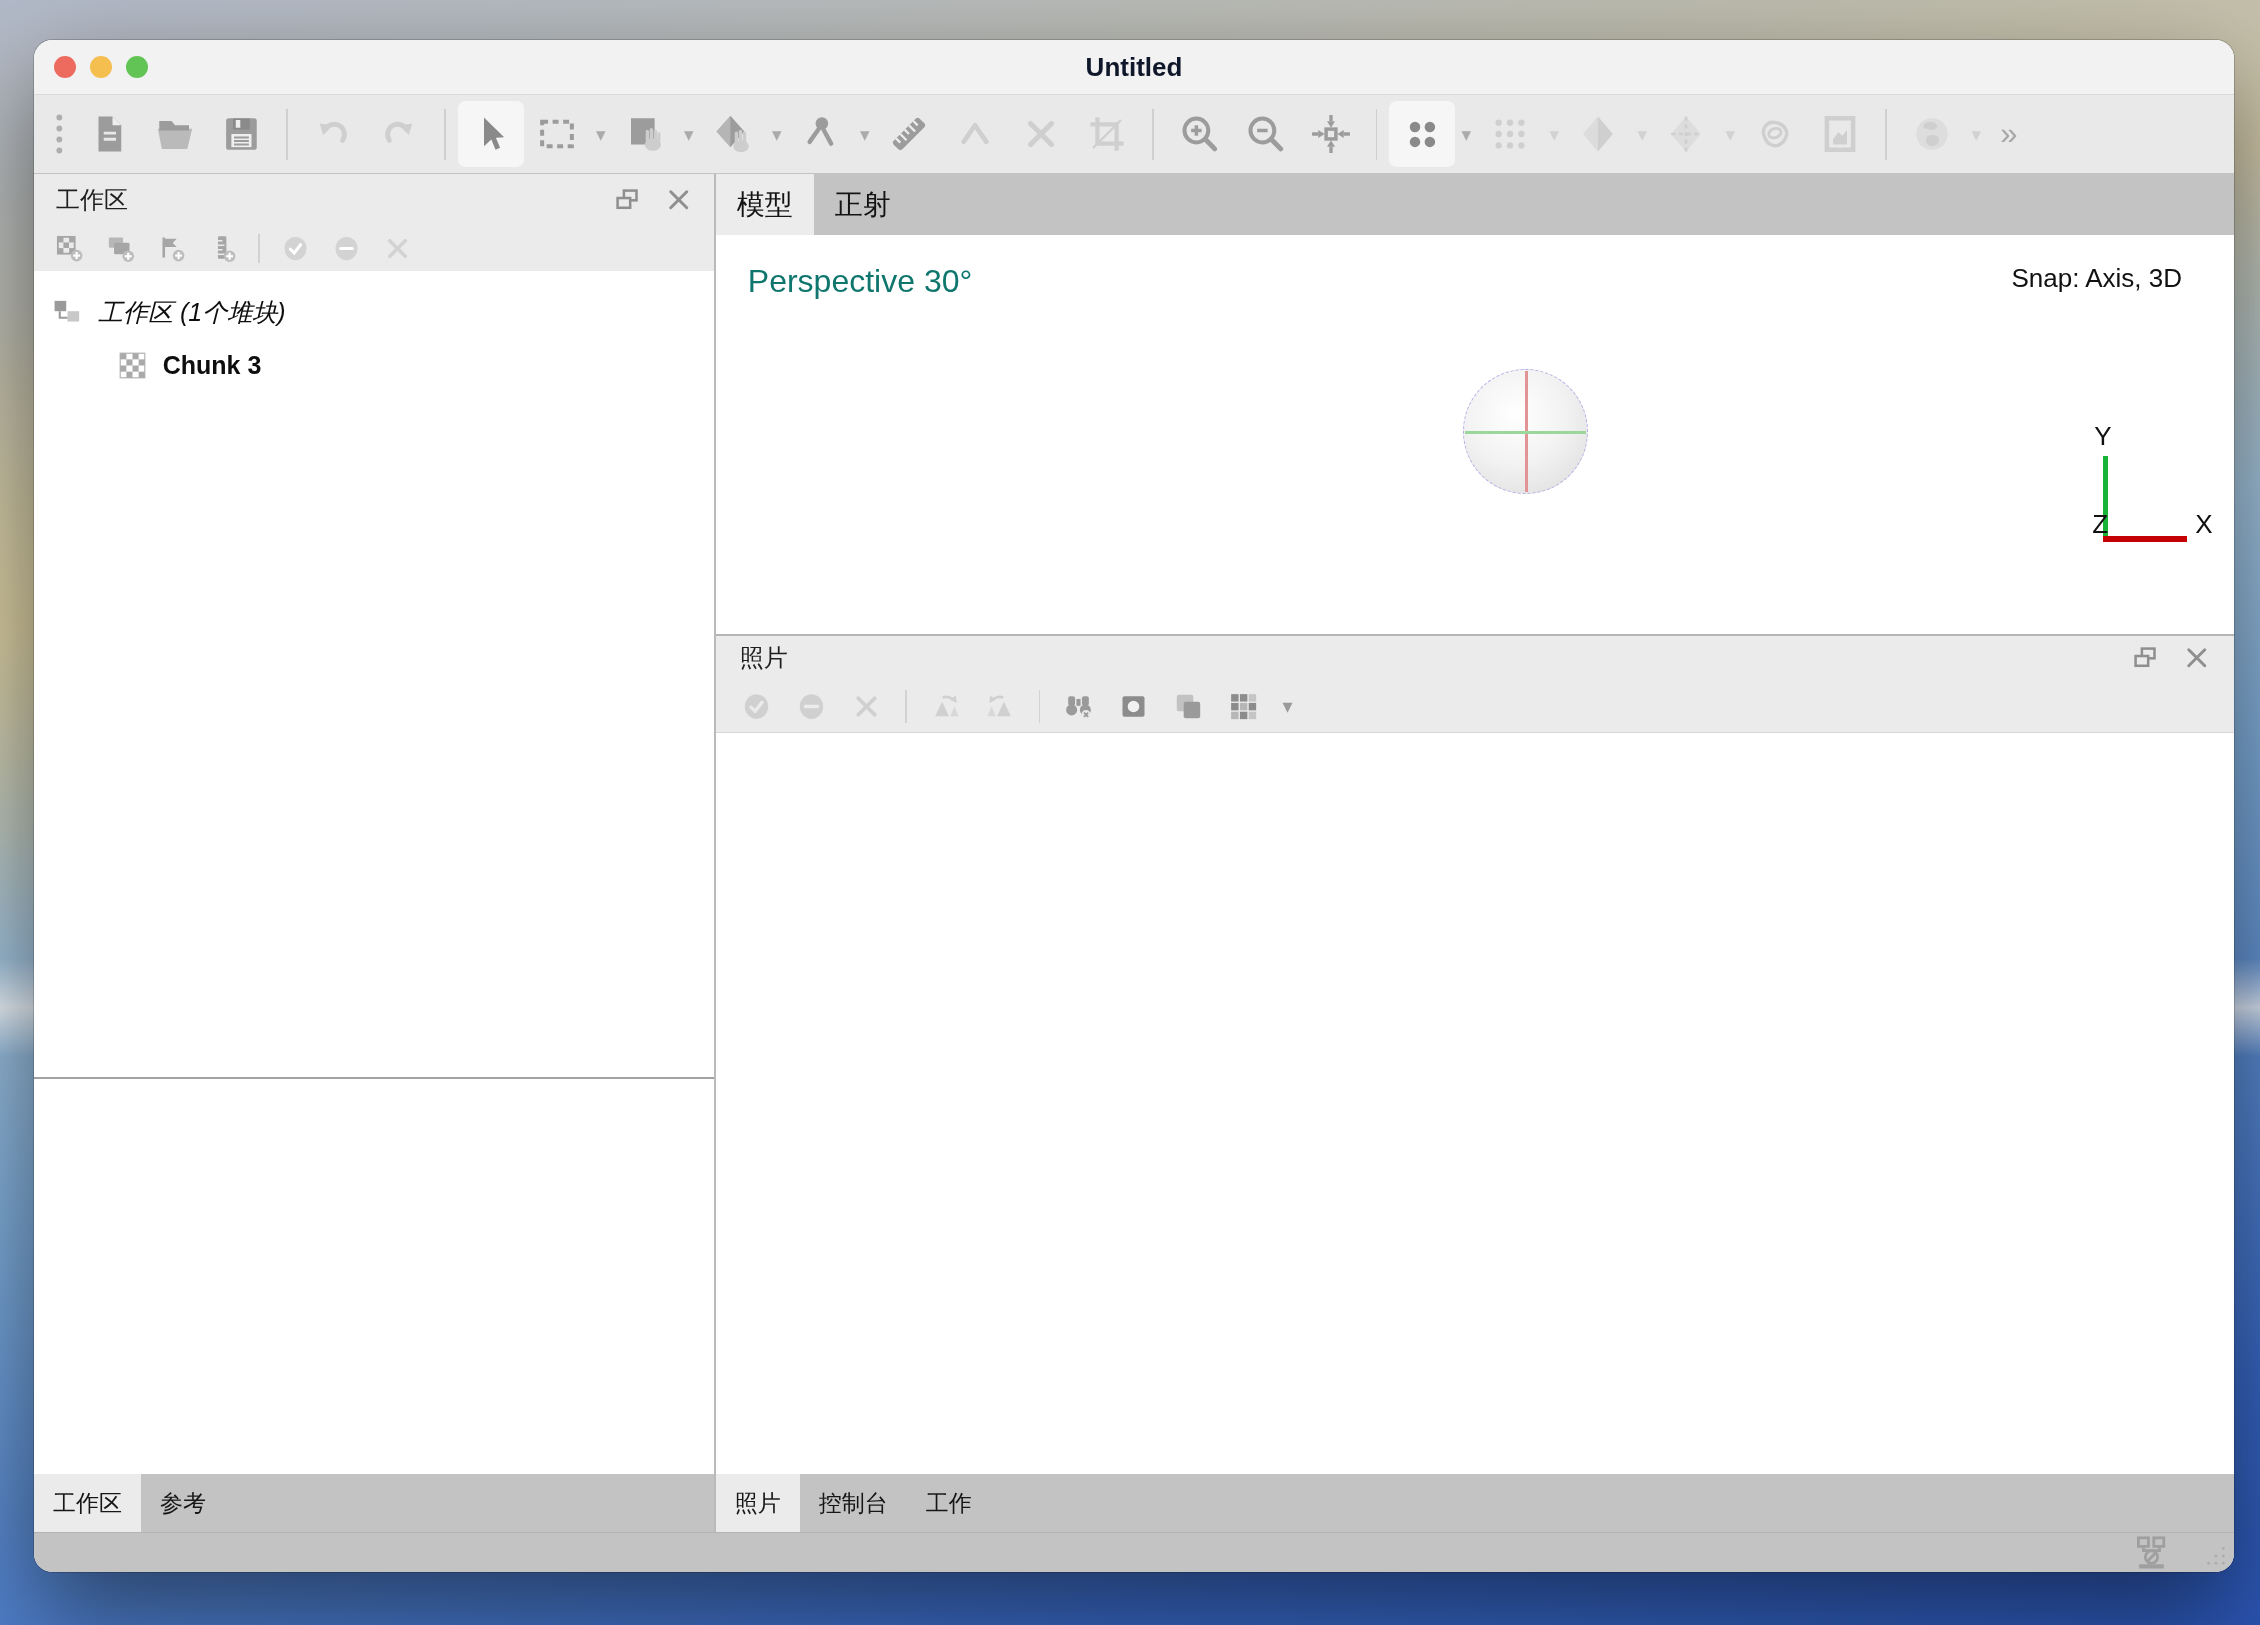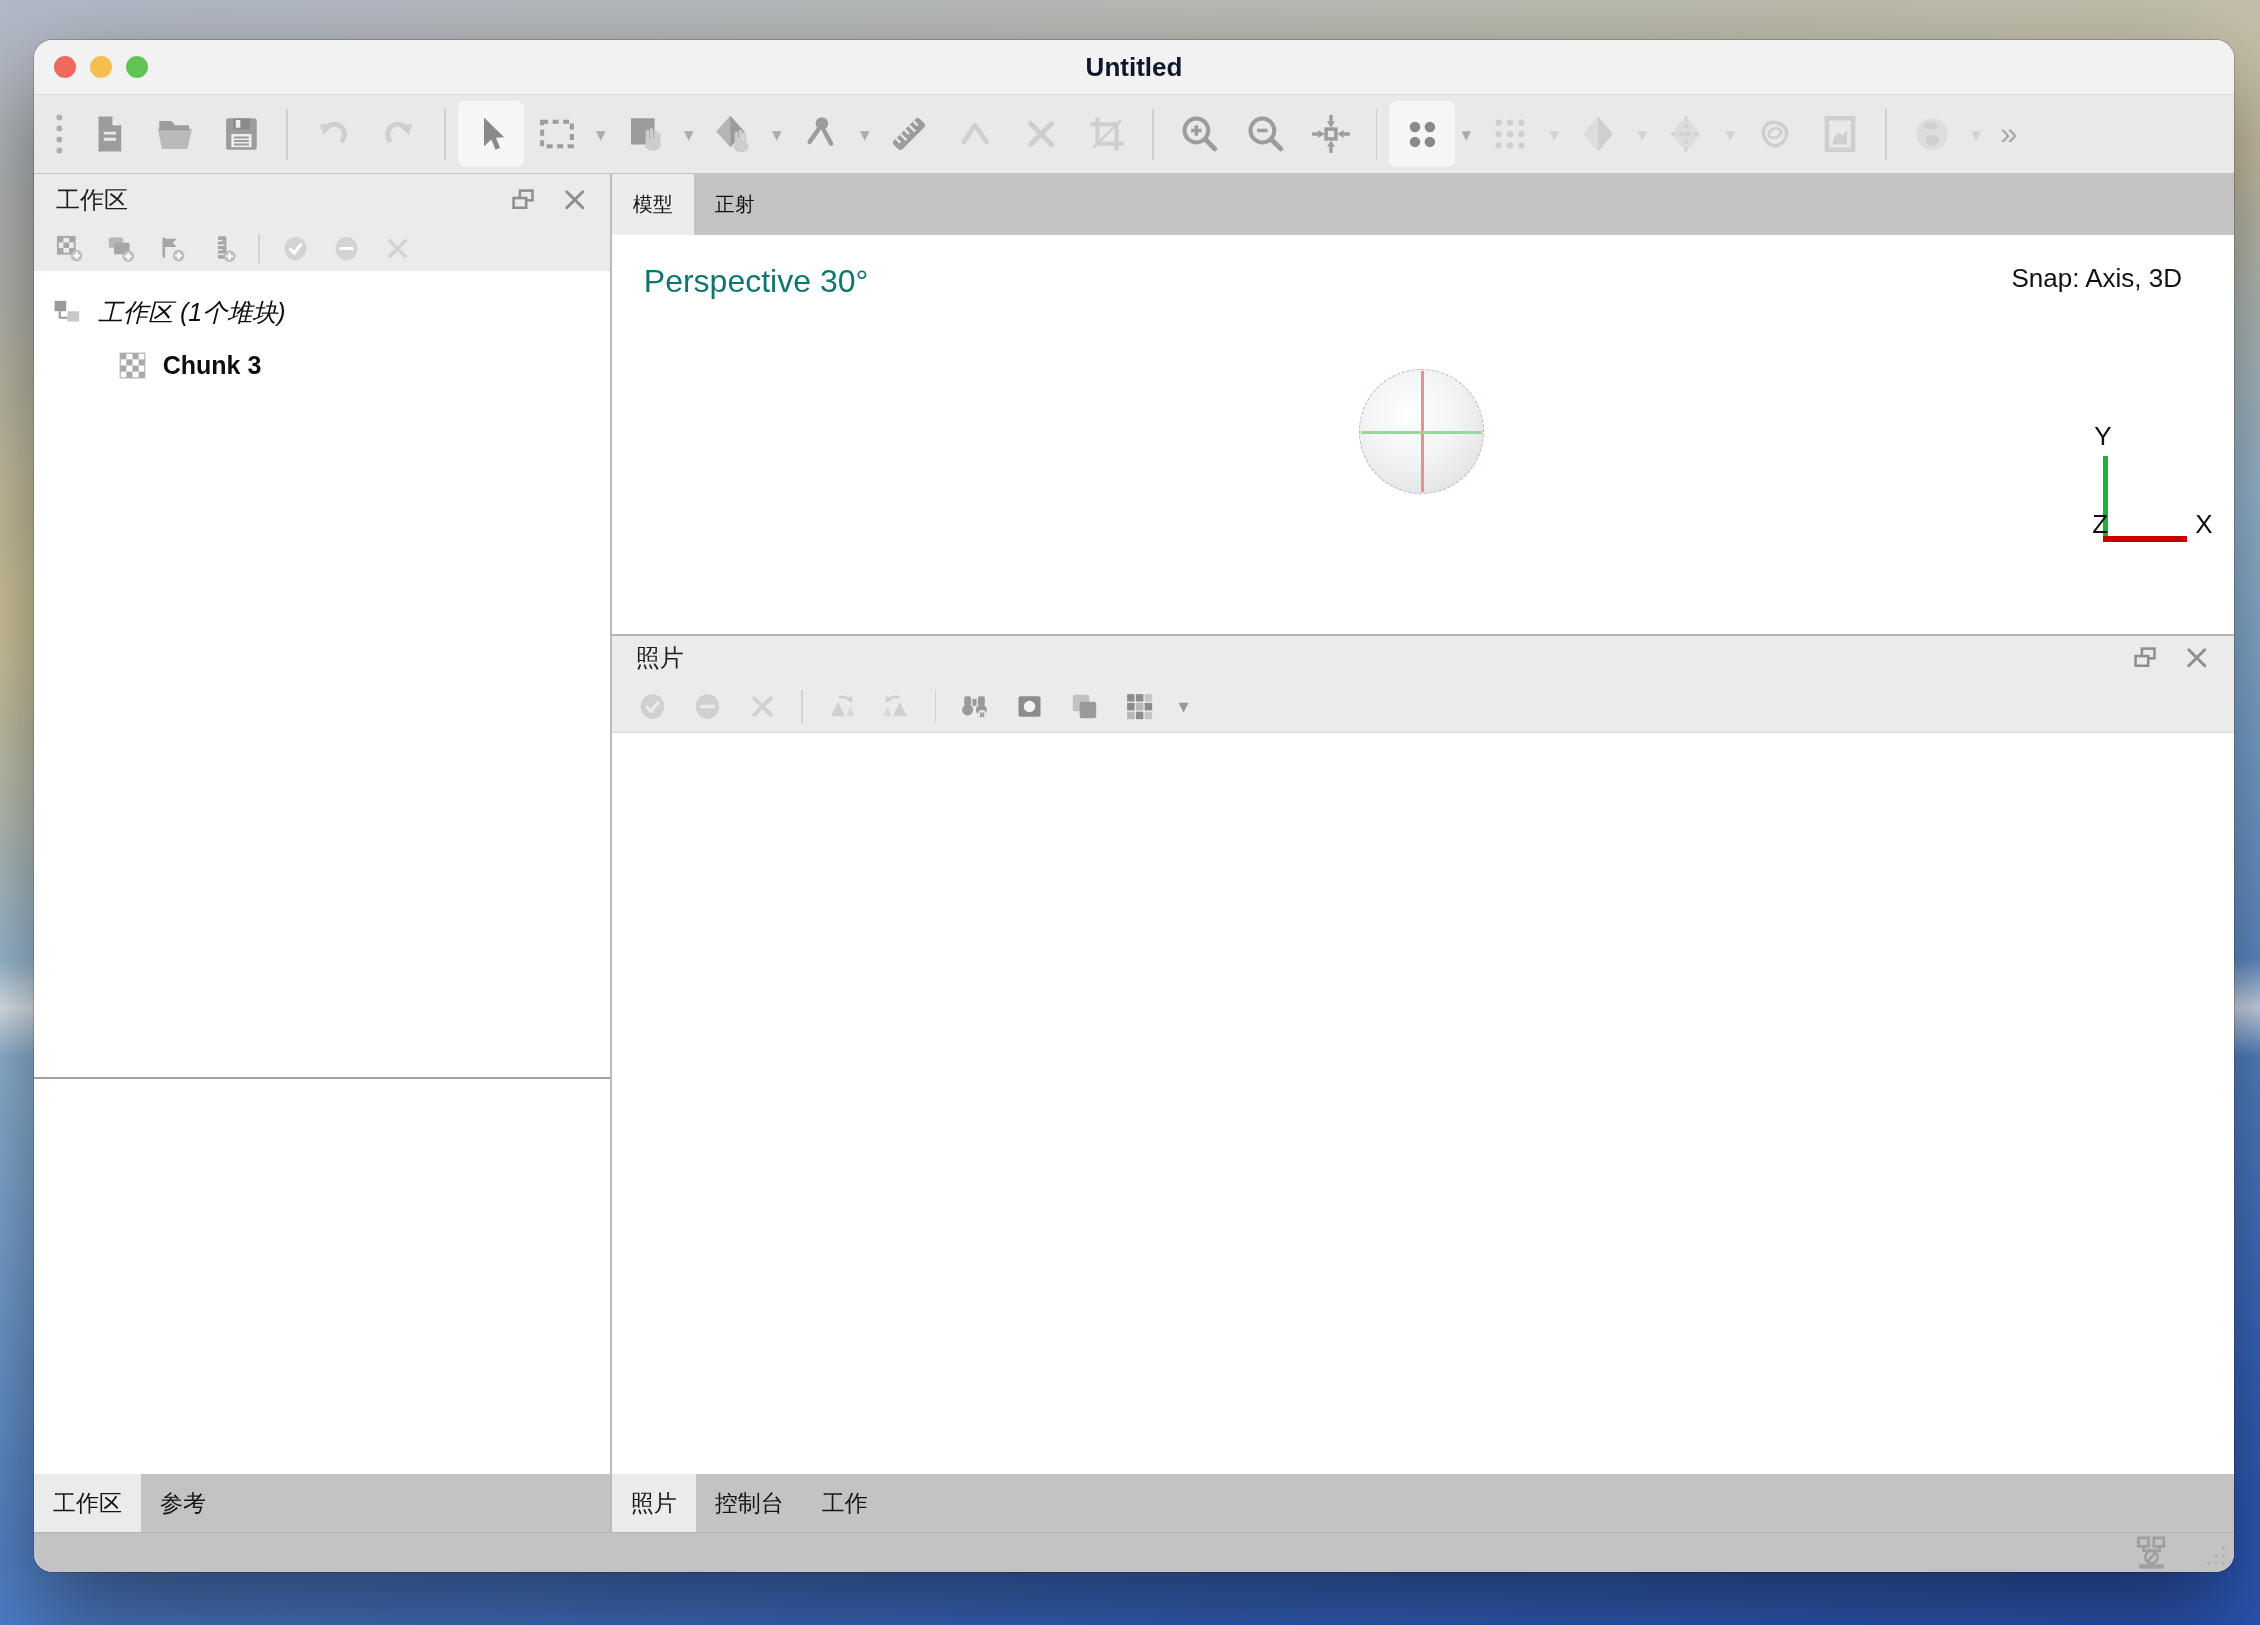--- a/index.html
+++ b/index.html
@@ -31,21 +31,21 @@
   .tb-btn.dis { color:#cfcfcf; }
   .tb-caret { width:22px; color:#ababab; font-size:19px; text-align:center; flex:0 0 auto; }
   .tb-caret.dis { color:#d2d2d2; }
   .tb-caret::after { content:"▾"; }
   .tb-sep { width:1.8px; height:51px; background:#cfcfcf; margin:0 12px; flex:0 0 auto; }
   .tb-more { margin-left:13px; color:#a8a8a8; font-size:31px; }
   .tb-more::after { content:"»"; }
   
   .main-row { flex:1 1 auto; display:flex; min-height:0; }
   .v-divider { width:1.8px; background:#bababa; flex:0 0 auto; }
-  .left-col { width:576px; flex:0 0 auto; display:flex; flex-direction:column; background:#fff; }
+  .left-col { width:680px; flex:0 0 auto; display:flex; flex-direction:column; background:#fff; }
   .right-col { flex:1 1 auto; display:flex; flex-direction:column; min-width:0; }
   
   .panel-header { height:51px; background:#ebebeb; display:flex; align-items:center; padding:0 22px; flex:0 0 auto; }
   .panel-title { flex:1; font-size:24px; color:#1f1f1f; }
   .ph-icons { display:flex; gap:24px; color:#8f8f8f; align-items:center; }
   .ph-icons svg { width:27.5px; height:27.5px; display:block; }
   
   .ws-toolbar { height:46px; background:#ebebeb; display:flex; align-items:center; padding-left:20px; gap:20px; flex:0 0 auto; }
   .ws-btn { color:#a6a6a6; display:flex; }
   .ws-btn svg { width:31px; height:31px; }
@@ -59,21 +59,21 @@
   .tree-icon { width:31px; height:31px; margin-right:14.7px; flex:0 0 auto; }
   .tree-icon svg { width:31px; height:31px; }
   .left-split { height:1.8px; background:#a2a2a2; flex:0 0 auto; }
   .left-empty { flex:1 1 auto; background:#fff; }
   
   .bottom-tabs { height:58px; background:#c3c3c3; display:flex; align-items:stretch; flex:0 0 auto; }
   .btab { display:flex; align-items:center; padding:0 19px; font-size:23px; color:#161616; }
   .btab.active { background:#ebebeb; }
   
   .model-tabbar { height:61px; background:#c3c3c3; display:flex; align-items:stretch; flex:0 0 auto; }
-  .mtab { display:flex; align-items:center; padding:0 21px; font-size:20px; color:#141414; }
+  .mtab { display:flex; align-items:center; padding:0 21px; font-size:28px; color:#141414; }
   .mtab.active { background:#ececec; }
   
   .viewport { height:399px; flex:0 0 auto; background:#fff; position:relative; overflow:hidden; }
   .vp-left-status { position:absolute; left:32px; top:27.5px; font-size:32px; color:#0f766e; }
   .vp-right-status { position:absolute; right:52px; top:27.5px; font-size:26px; color:#111; }
   .sphere { position:absolute; left:747px; top:134px; width:125px; height:125px; border-radius:50%;
     border:1.8px dashed #b7aee8;
     background:radial-gradient(circle at 42% 36%, #ffffff 0%, #f3f3f3 45%, #e4e4e4 78%, #dcdcdc 100%); }
   .sph-v { position:absolute; left:61px; top:0.9px; bottom:0.9px; width:2.8px; background:#e29494; }
   .sph-h { position:absolute; top:61px; left:0.9px; right:0.9px; height:2.8px; background:#9bd69b; }

